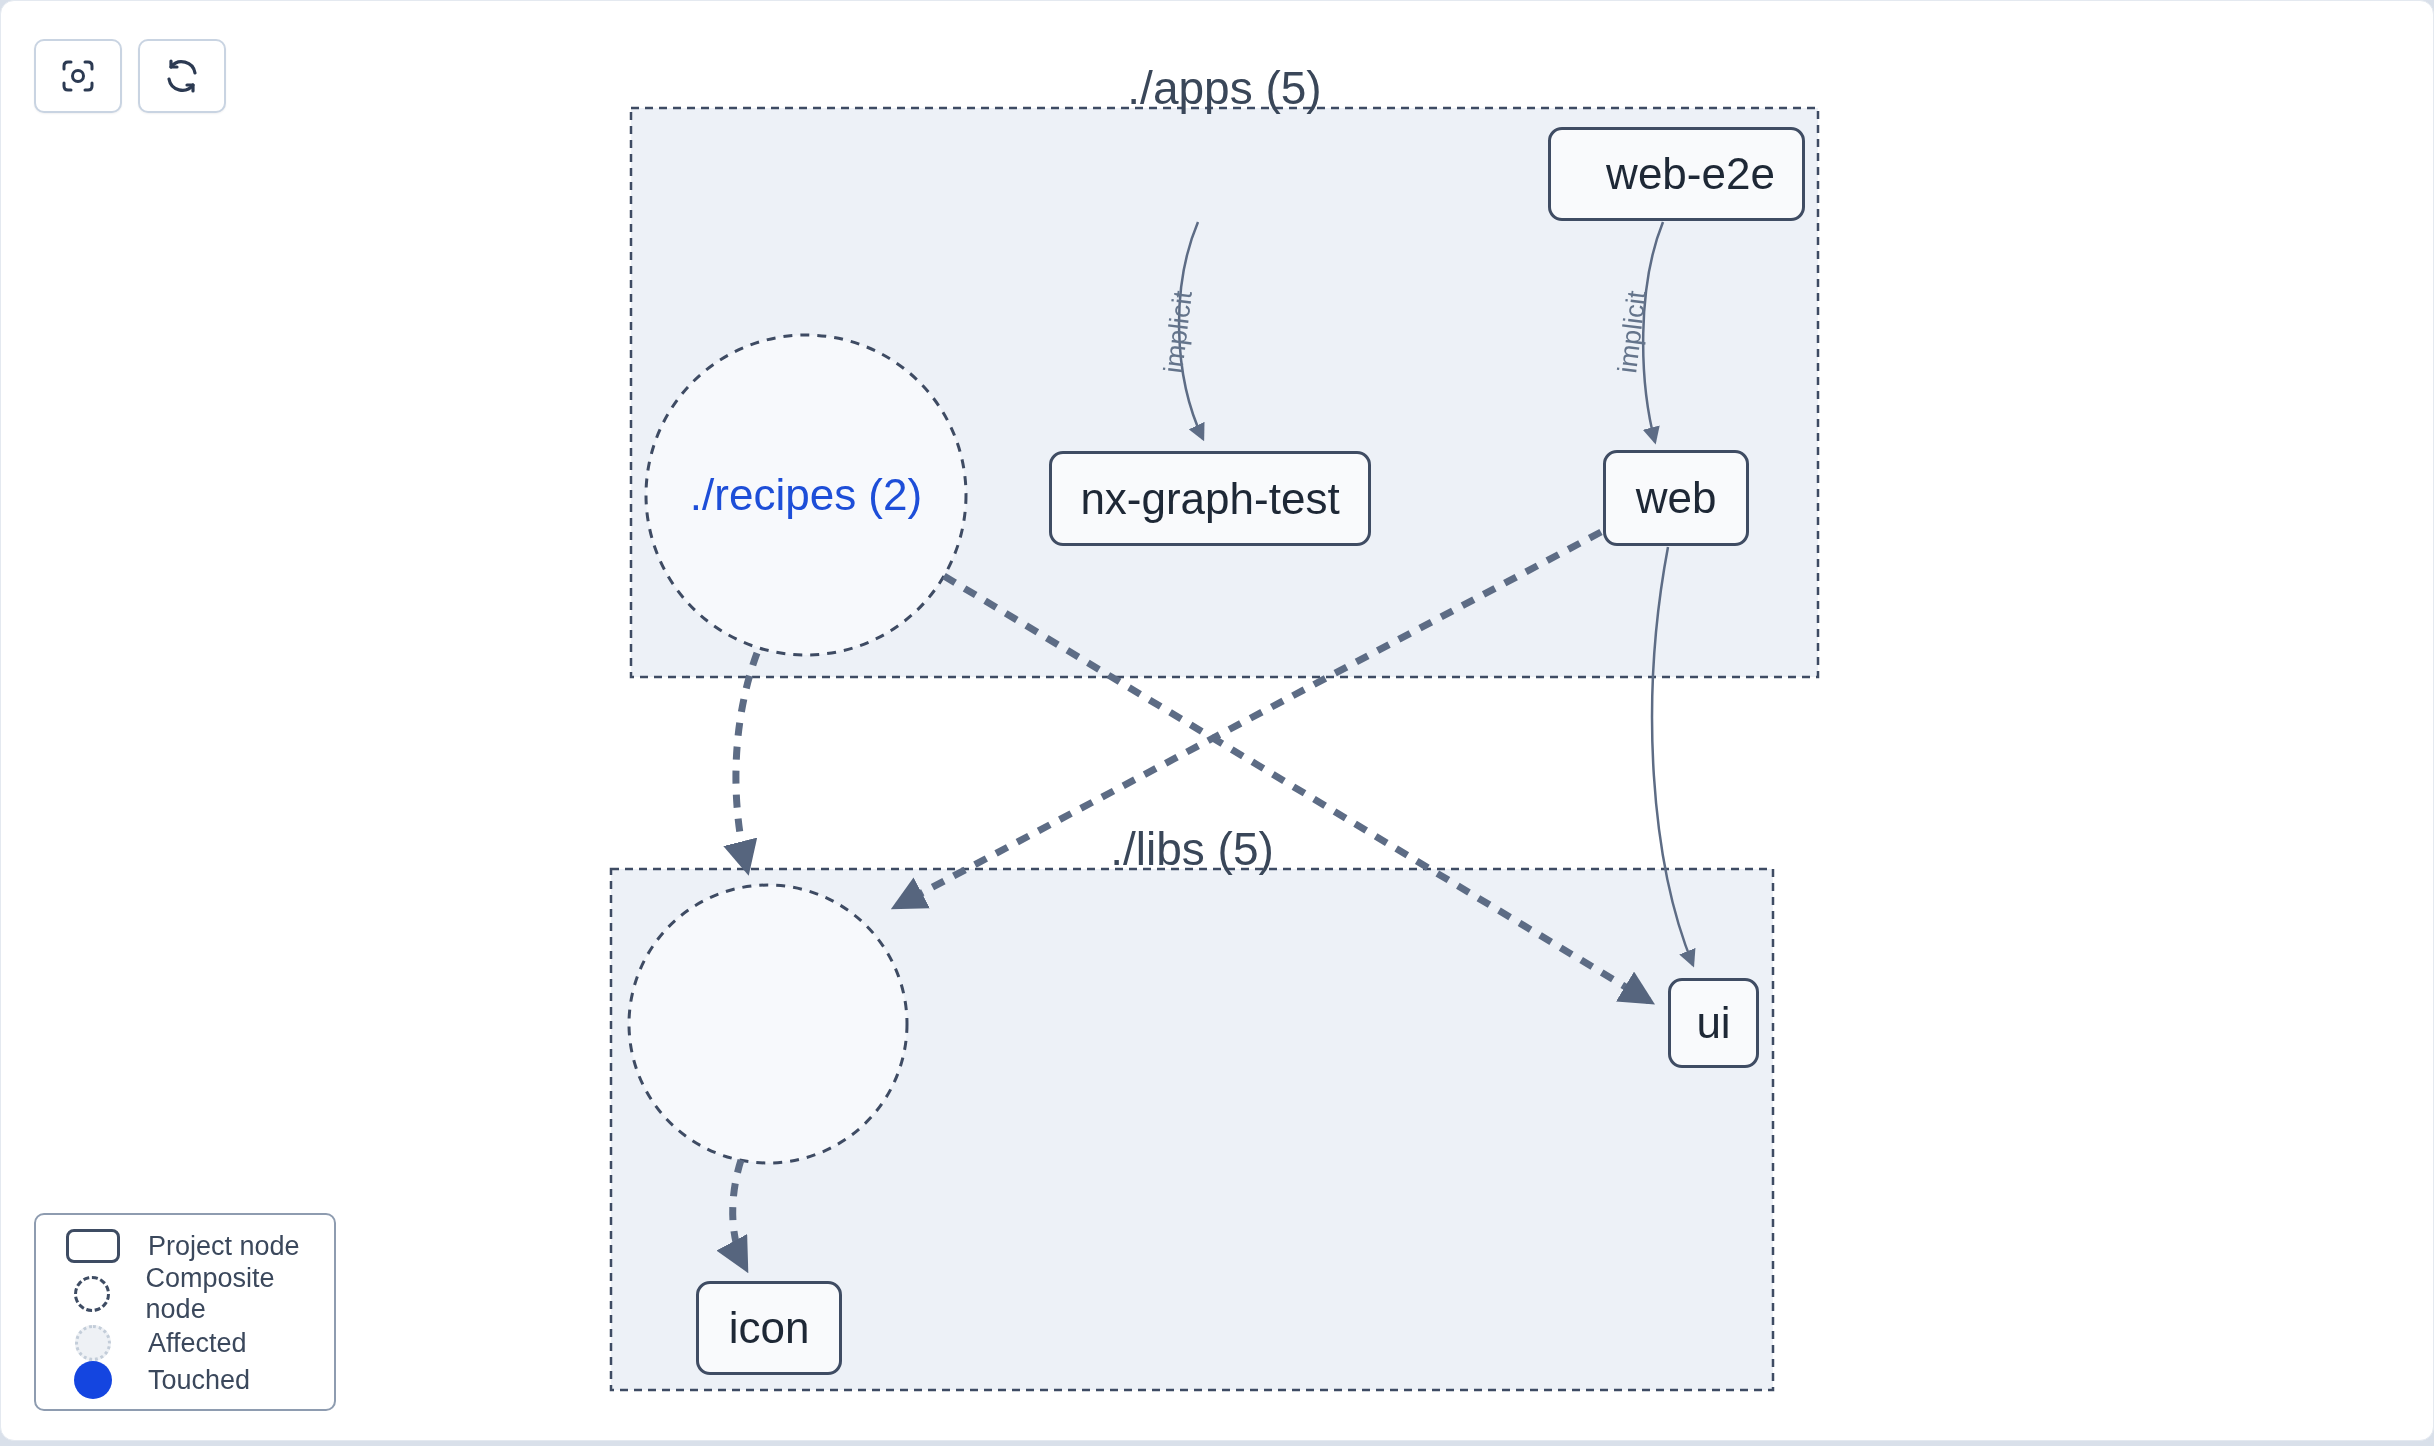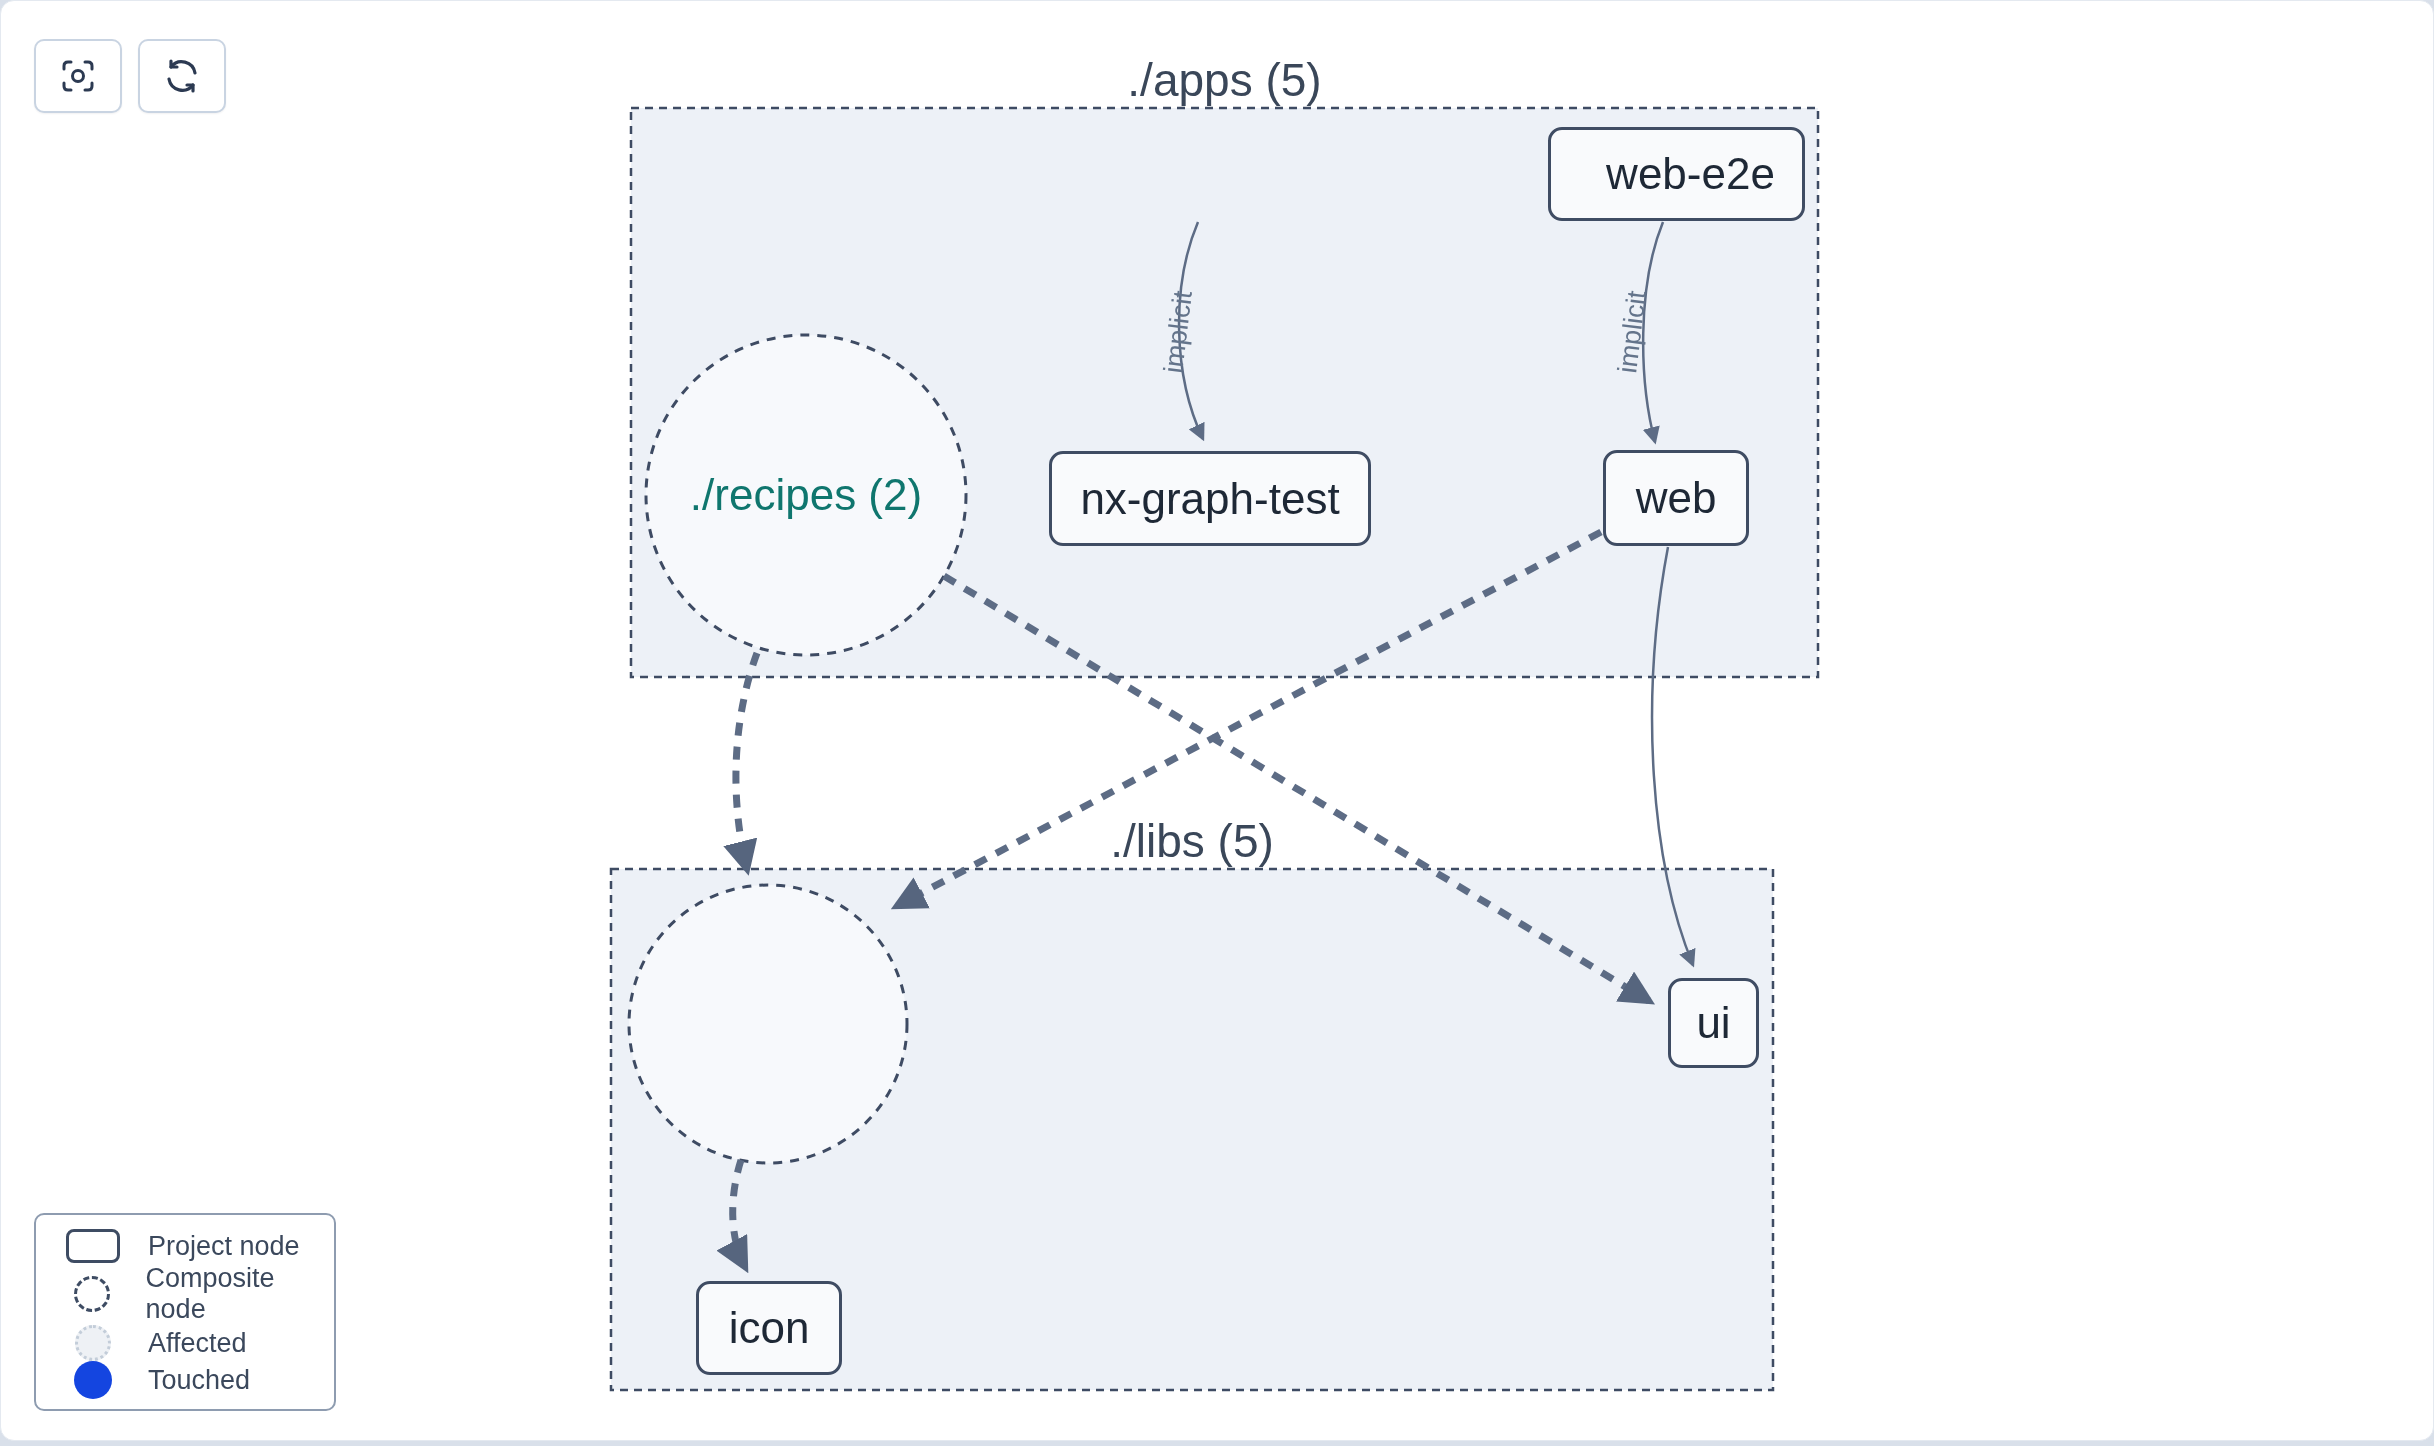--- a/index.html
+++ b/index.html
@@ -34,26 +34,26 @@
     border:3px solid #3f4c63;
     border-radius:14px;
     display:flex;align-items:center;justify-content:center;
     font-size:44px;color:#1e2836;
     box-sizing:border-box;
   }
   
   .circle-label{
     position:absolute;z-index:20;
     display:flex;align-items:center;justify-content:center;
-    font-size:44px;color:#0f766e;pointer-events:none;
+    font-size:44px;color:#1d4ed8;pointer-events:none;
   }
   .group-label{
     position:absolute;z-index:15;
     text-align:center;
-    font-size:46px;color:#3a4759;
+    font-size:46px;color:#3a4759;margin-top:8px;
   }
   
   .legend{
     position:absolute;left:33px;top:1212px;width:302px;height:198px;
     background:#ffffff;border:2px solid #8e9cb0;border-radius:10px;
     z-index:40;box-sizing:border-box;
     display:flex;flex-direction:column;justify-content:flex-end;
     padding:10px 0;
   }
   .legend-row{display:flex;align-items:center;gap:26px;padding-left:28px;}

